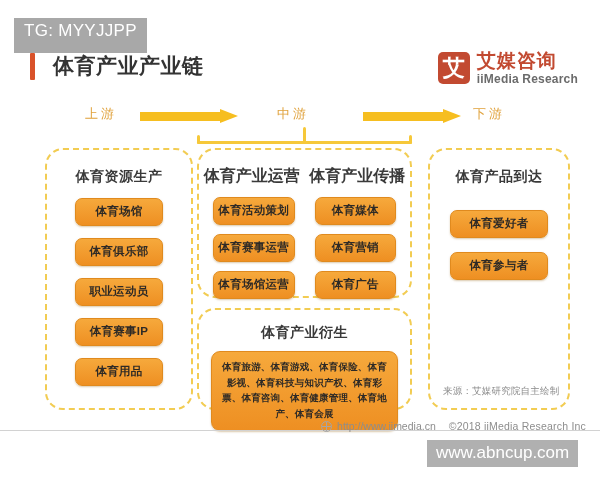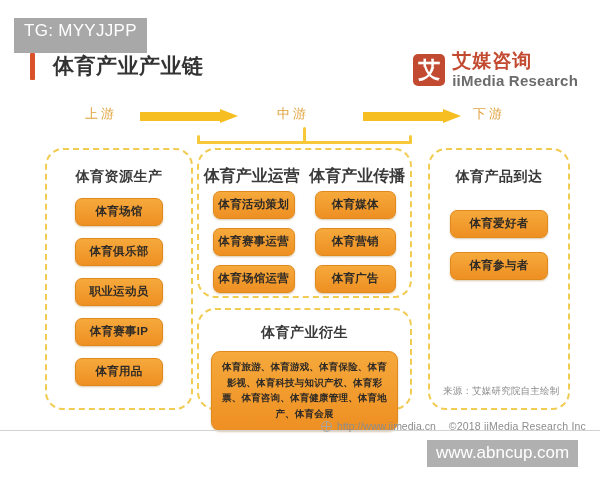--- a/index.html
+++ b/index.html
@@ -76,21 +76,21 @@
   }
   .logo-words { margin-left: 7px; }
   .logo-cn {
     font-size: 19px;
     font-weight: bold;
     color: #c24a31;
     letter-spacing: 1px;
     line-height: 1.05;
   }
   .logo-en {
-    font-size: 15px;
+    font-size: 12px;
     font-weight: bold;
     color: #6b6b6b;
     letter-spacing: 0.2px;
     margin-top: 1px;
   }
 
   
   .flow {
     position: absolute;
     left: 0;
@@ -226,21 +226,21 @@
   .panel-left .pill { margin-bottom: 12px; }
 
   .panel-right .pill-stack {
     margin: 24px auto 0 auto;
     width: 98px;
   }
   .panel-right .pill { margin-bottom: 14px; }
 
   .mid-cols {
     display: flex;
-    margin-top: 4px;
+    margin-top: 10px;
     padding: 0 14px;
     align-items: center;
   }
   .mid-cols .mid-col { flex: 1; }
   .mid-cols .mid-col.left-col  { padding-right: 10px; }
   .mid-cols .mid-col.right-col { padding-left: 10px; }
   .mid-cols .pill { margin-bottom: 9px; }
 
   .derived-box {
     margin: 9px 12px 0 12px;

